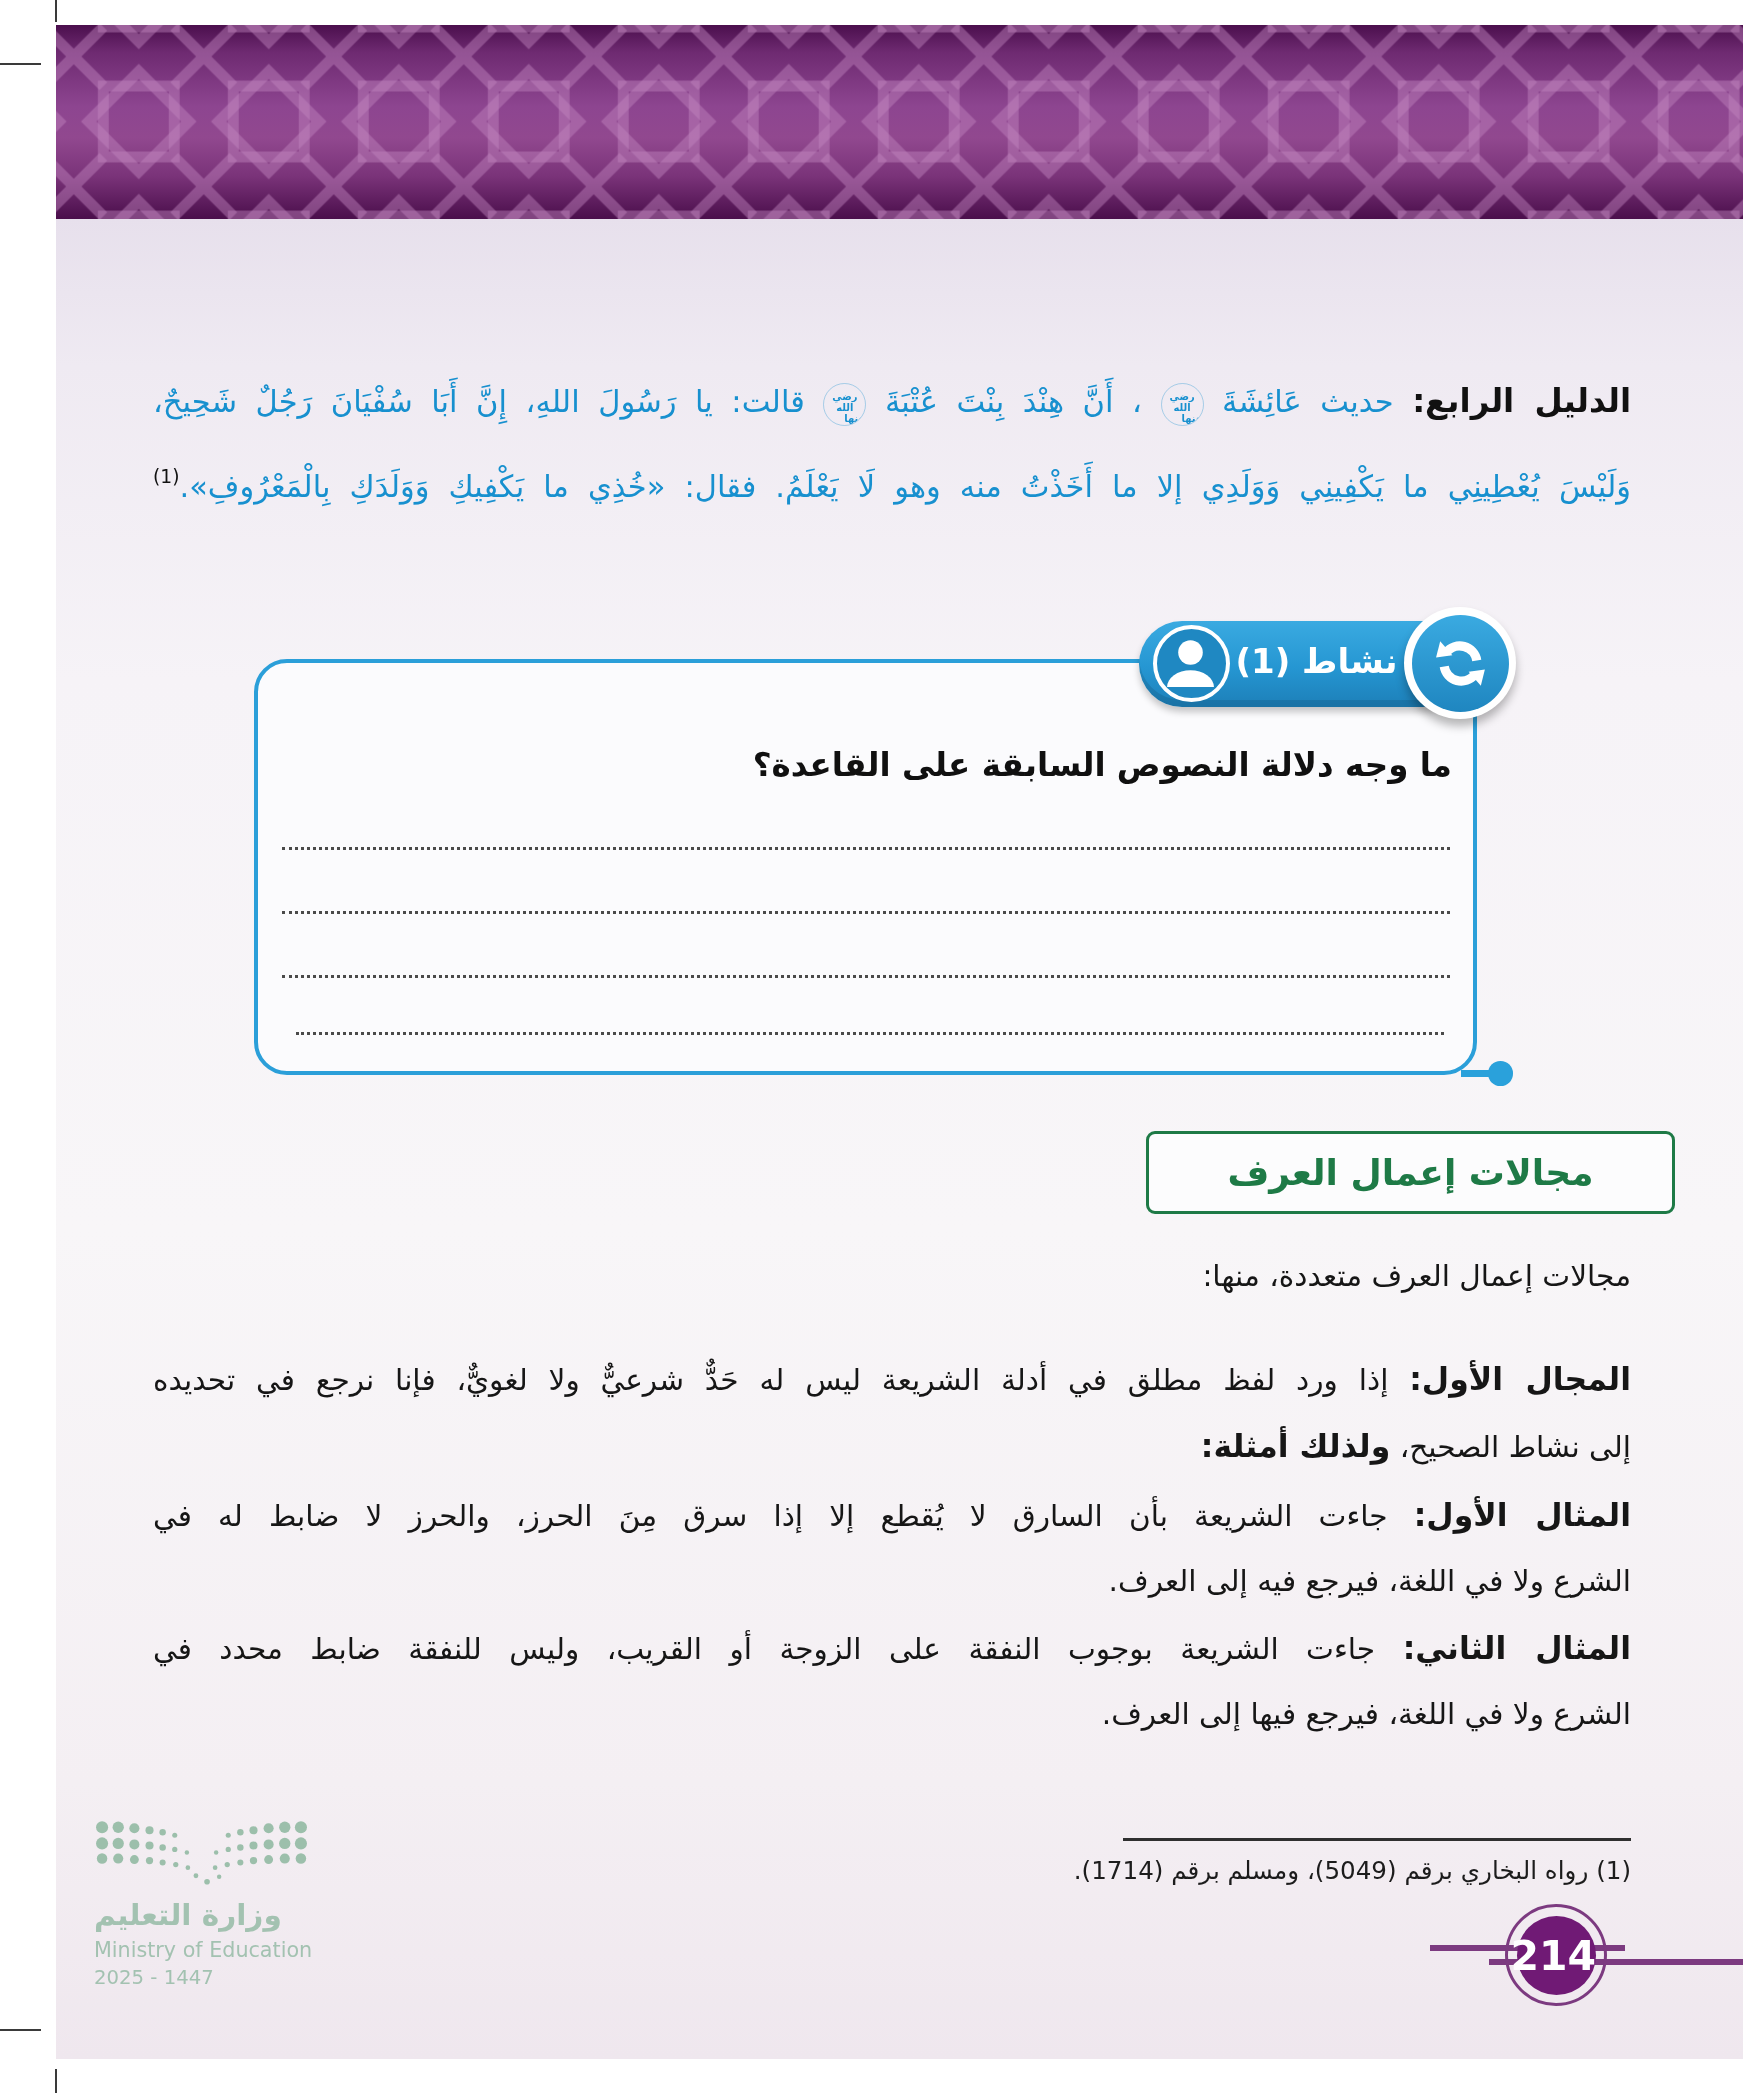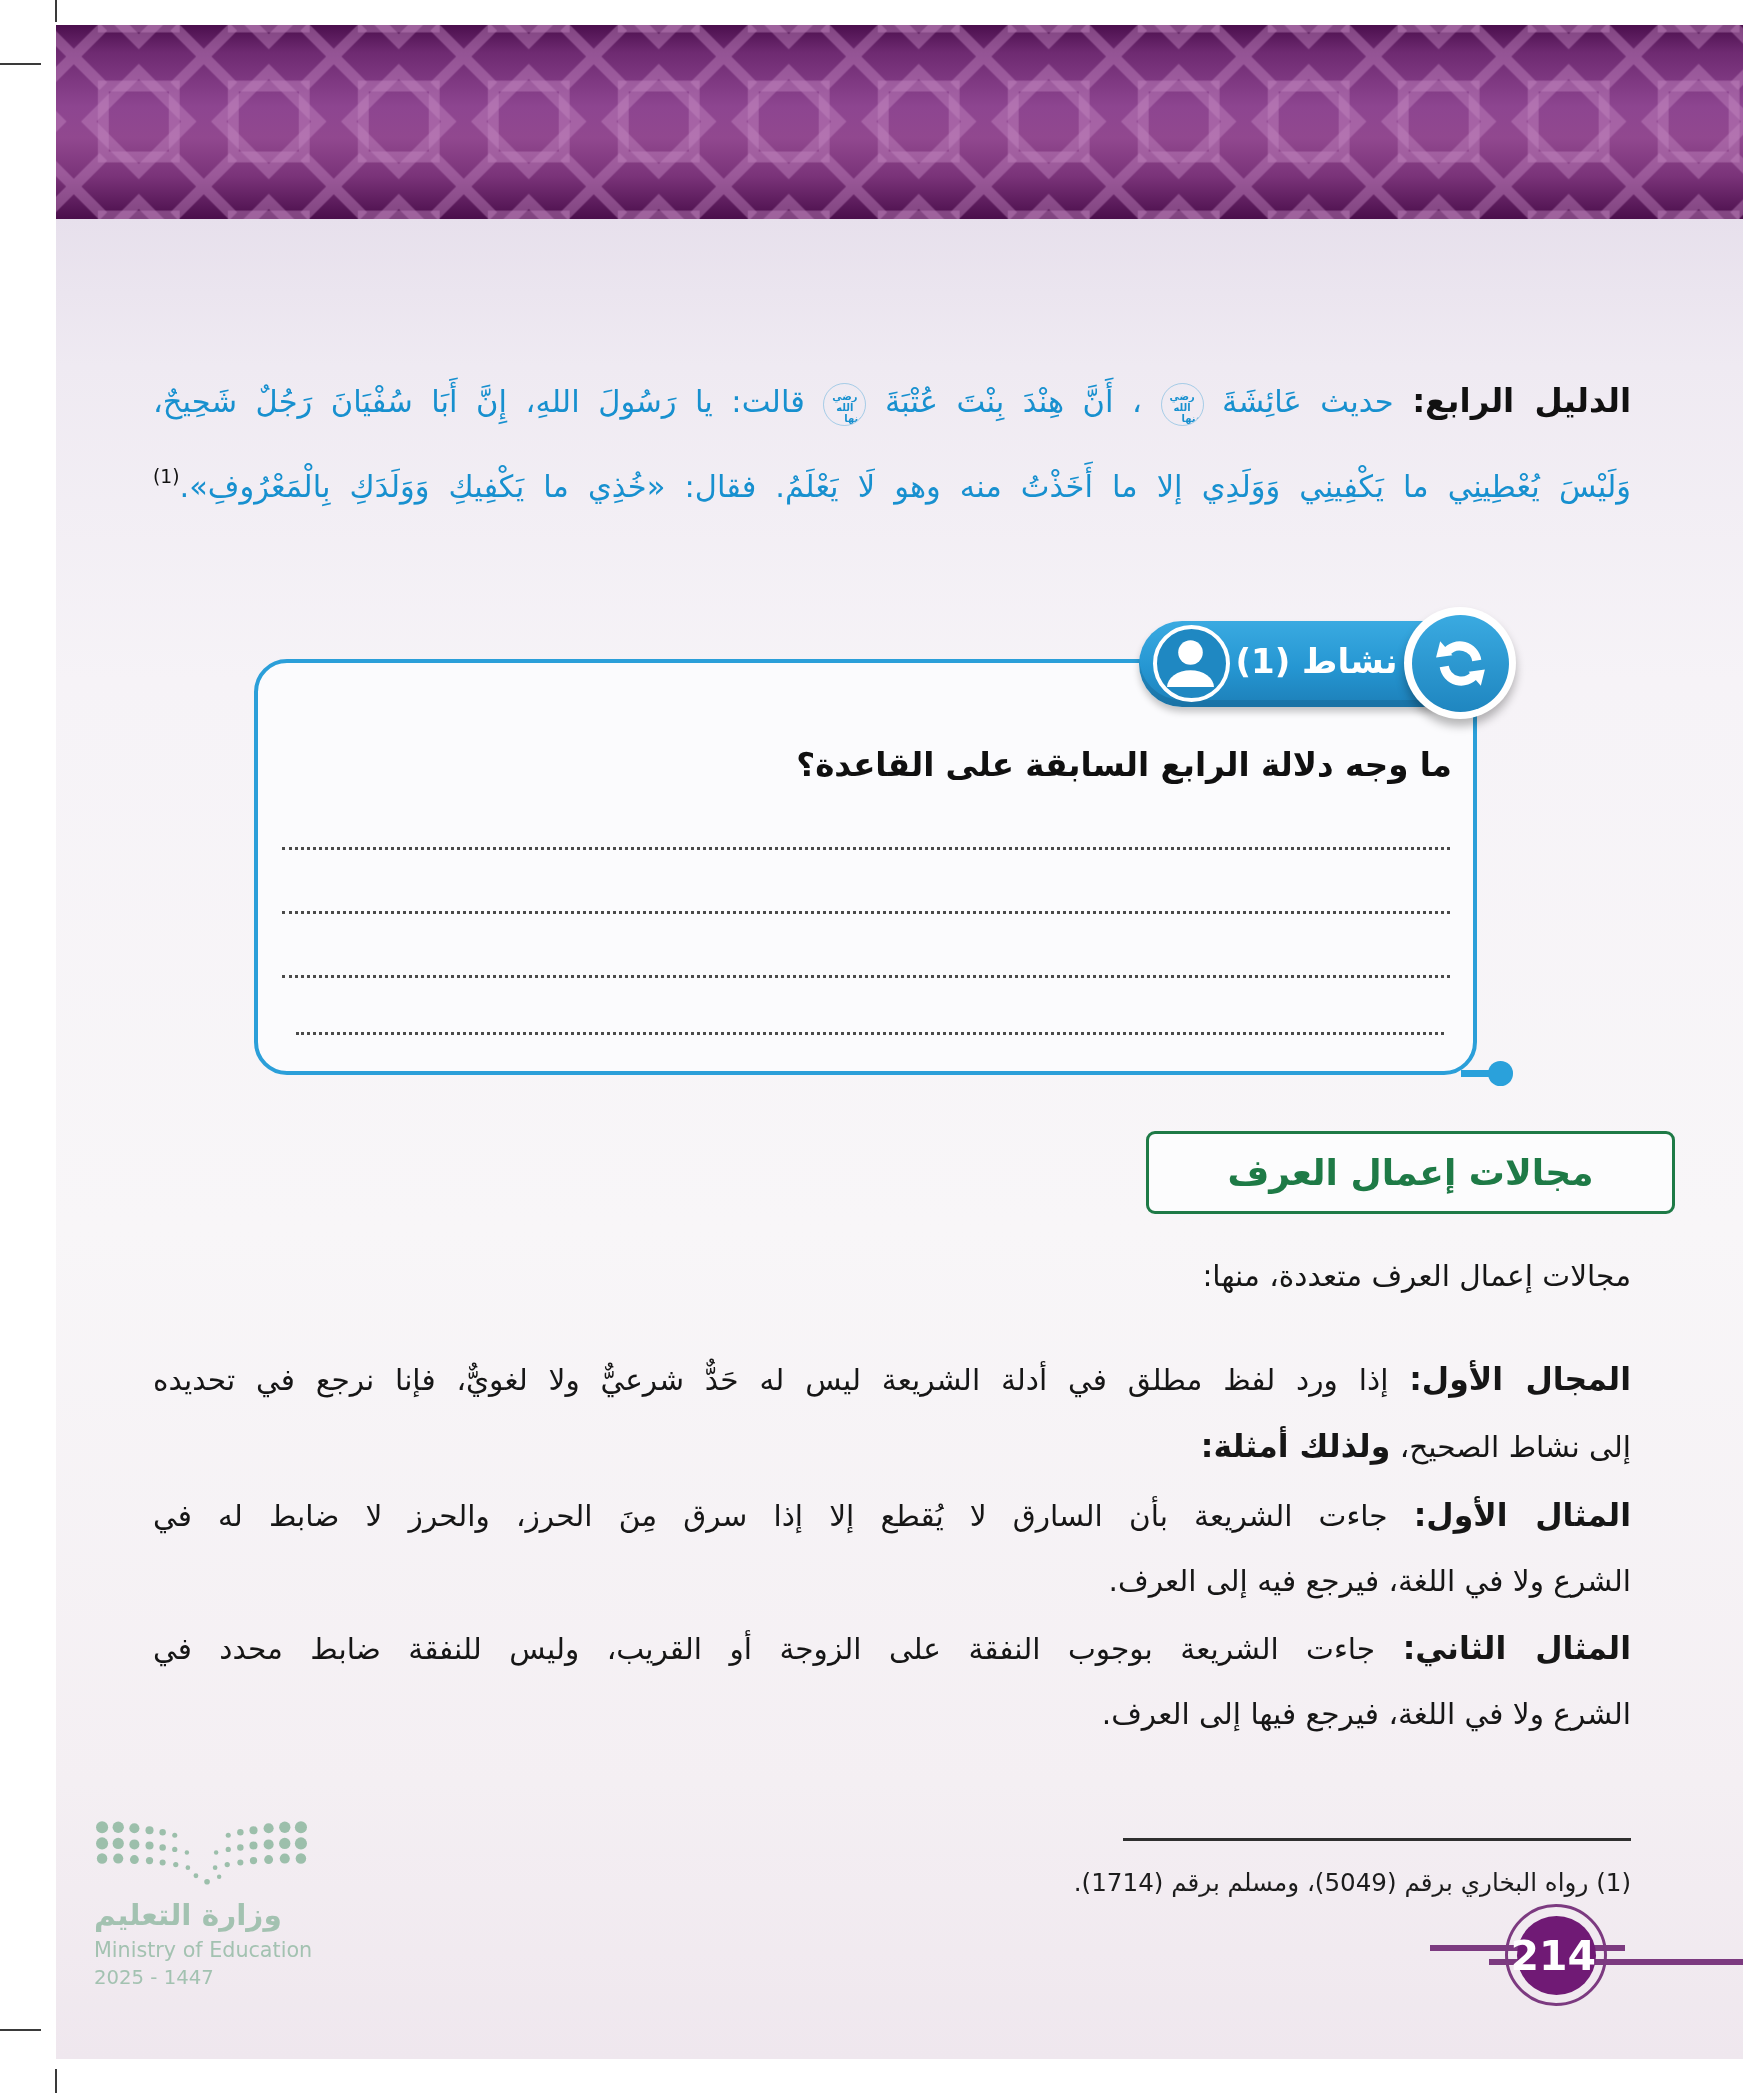--- a/index.html
+++ b/index.html
@@ -53,21 +53,21 @@
         display:flex;align-items:center;justify-content:center;}
   .sec-box span{color:#1e7a46;font-weight:bold;font-size:36px;direction:rtl;}
 
   
   .p-line{position:absolute;left:153px;width:1478px;direction:rtl;font-size:29.6px;color:#161616;}
   .just{text-align:justify;text-align-last:justify;}
   .p-line b{font-size:31.5px;}
 
   
   .fn-rule{position:absolute;left:1123px;top:1838px;width:508px;height:3px;background:#2f2f2f;}
-  .fn-text{position:absolute;right:113px;top:1856px;direction:rtl;font-size:24.6px;color:#1c1c1c;margin-top:12px;}
+  .fn-text{position:absolute;right:113px;top:1856px;direction:rtl;font-size:24.6px;color:#1c1c1c;}
 
   
   .logo{position:absolute;left:94px;top:1818px;width:227px;color:#a3c2b1;}
   .logo-ar{font-size:29.6px;font-weight:bold;margin-top:7px;letter-spacing:1px;}
   .logo-en{font-size:20.7px;margin-top:5.9px;}
   .logo-yr{font-size:19.7px;margin-top:3.9px;}
 
   
   .pn-line{position:absolute;background:#7c3a80;height:5.9px;}
   .pn-ring{position:absolute;left:1505px;top:1904px;width:102px;height:102px;box-sizing:border-box;
@@ -137,21 +137,21 @@
         <g stroke="#ffffff" stroke-width="9" fill="none" stroke-linecap="butt">
           <path d="M46 27 a17 17 0 0 0 -30 -8"></path>
           <path d="M14 33 a17 17 0 0 0 30 8"></path>
         </g>
         <polygon points="10,8 22,22 6,24" fill="#ffffff"></polygon>
         <polygon points="50,52 38,38 54,36" fill="#ffffff"></polygon>
       </svg>
     </div>
   </div>
 
-  <div class="question">ما وجه دلالة الرابع السابقة على القاعدة؟</div>
+  <div class="question">ما وجه دلالة النصوص السابقة على القاعدة؟</div>
 
   <div class="dots-line" style="left:282px;top:847px;width:1168px;"></div>
   <div class="dots-line" style="left:282px;top:911px;width:1168px;"></div>
   <div class="dots-line" style="left:282px;top:975px;width:1168px;"></div>
   <div class="dots-line" style="left:296px;top:1032px;width:1148px;"></div>
 
   <div class="sec-box">
     <span>مجالات إعمال العرف</span>
   </div>
 

